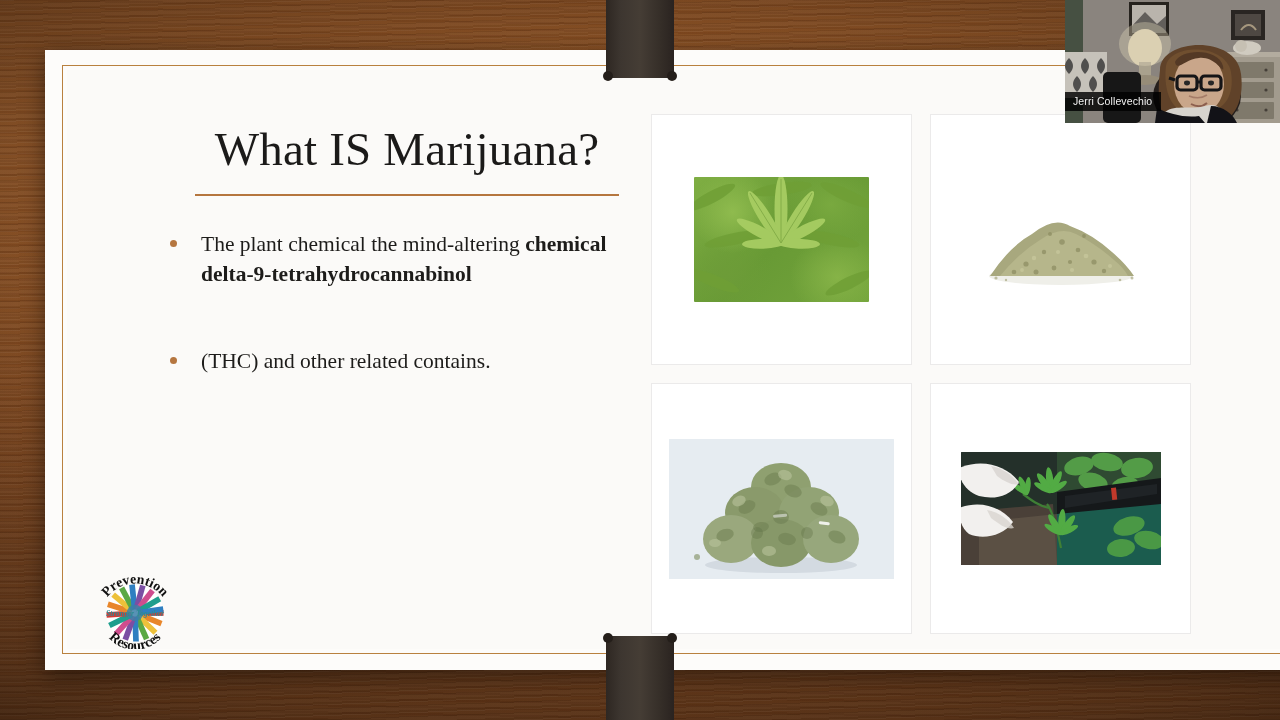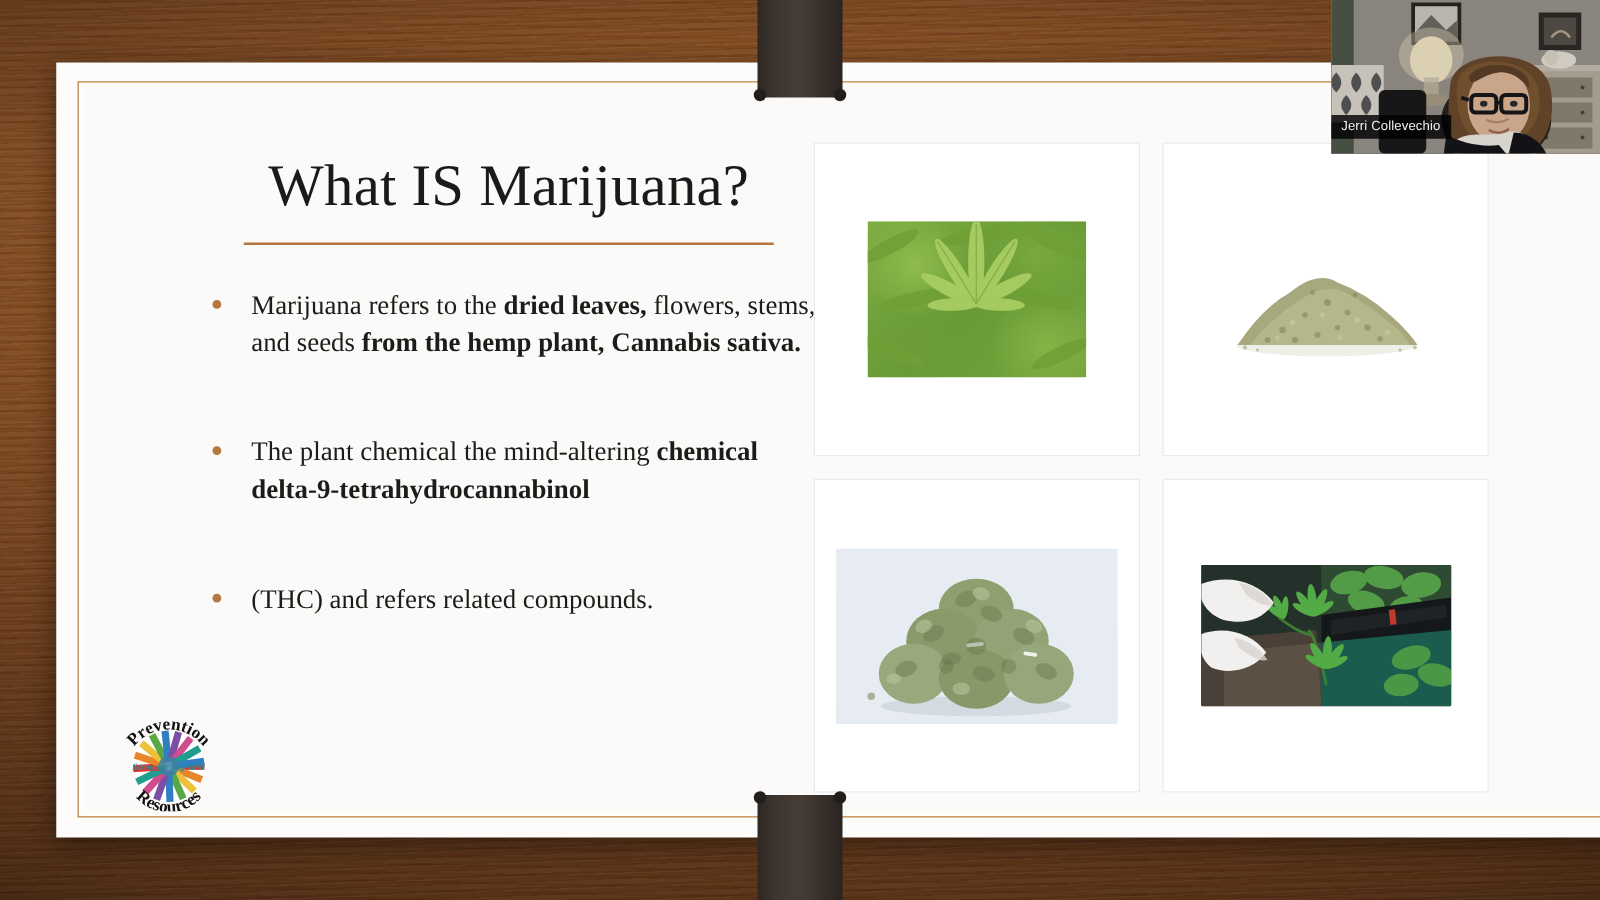--- a/index.html
+++ b/index.html
@@ -224,23 +224,22 @@
 
       <div id="left-col">
 
         <div id="slide-title">
           <div>What IS Marijuana?</div>
         </div>
 
         <div id="title-rule"></div>
 
         <ul id="bullet-list">
-            <li class="bullet-item"><span class="bullet-dot"></span><span><span>Marijuana refers to the </span><b>dried leaves,</b><span> flowers, stems, and seeds </span><b>from the hemp plant, Cannabis sativa.</b></span></li>
             <li class="bullet-item"><span class="bullet-dot"></span><span><span>The plant chemical the mind-altering </span><b>chemical delta-9-tetrahydrocannabinol</b></span></li>
-            <li class="bullet-item"><span class="bullet-dot"></span><span><span>(THC) and refers related compounds.</span></span></li>
+            <li class="bullet-item"><span class="bullet-dot"></span><span><span>(THC) and other related contains.</span></span></li>
           </ul>
       </div>
 
       <div id="logo">
         <svg viewBox="0 0 100 100" width="92" height="92" aria-hidden="true">
           <defs>
             <path id="arcTop" d="M 12,56 A 38,38 0 0 1 88,56" fill="none"></path>
             <path id="arcBot" d="M 12,52 A 38,38 0 0 0 88,52" fill="none"></path>
           </defs>
           <circle cx="50" cy="50" r="31" fill="#ffffff"></circle>

